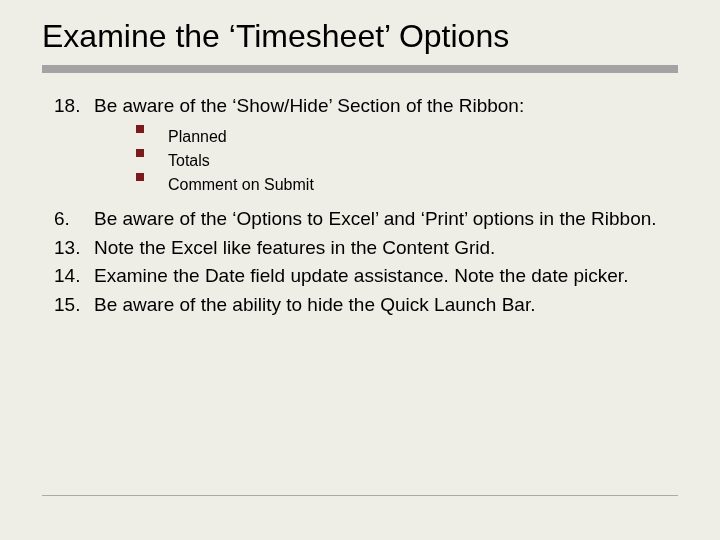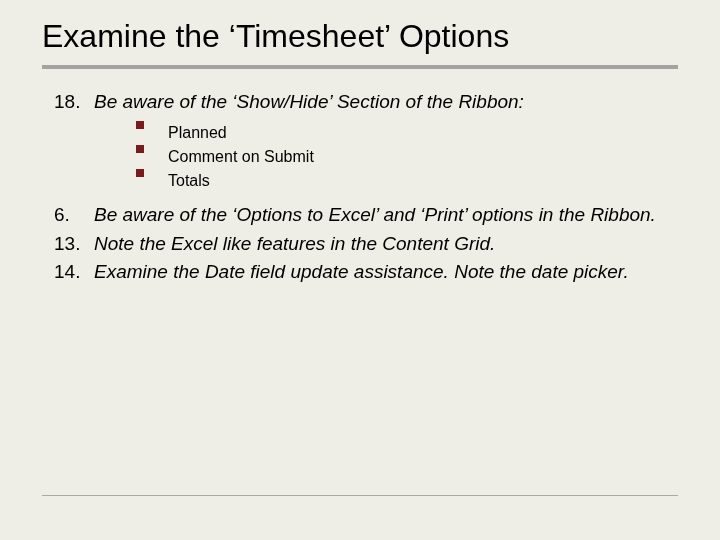--- a/index.html
+++ b/index.html
@@ -17,40 +17,39 @@
     width: 720px;
     height: 540px;
     position: relative;
   }
   .title {
     font-size: 32px;
     font-weight: 400;
     letter-spacing: 0px;
     margin: 0 0 6px 0;
     padding-bottom: 10px;
-    border-bottom: 4px solid #a3a3a3;
+    border-bottom: 8px solid #a3a3a3;
   }
   .main-list {
     margin: 20px 0 0 0;
     padding: 0 0 0 12px;
     list-style: none;
     font-size: 19px;
     line-height: 1.35;
   }
   .main-list > li {
     display: flex;
     margin-bottom: 3px;
   }
   .main-list .num {
     min-width: 40px;
     flex-shrink: 0;
   }
   .main-list .txt {
     flex: 1;
-    font-style: italic;
   }
   .sub-list {
     list-style: none;
     margin: 6px 0 10px 94px;
     padding: 0;
     font-size: 16px;
     line-height: 1.45;
   }
   .sub-list li {
     display: flex;
@@ -86,37 +85,41 @@
     </li>
   </ol>
 
   <ul class="sub-list">
     <li>
         <span class="sq"></span>
         <span>Planned</span>
       </li>
     <li>
         <span class="sq"></span>
-        <span>Comment on Submit</span>
+        <span>Totals</span>
       </li>
     <li>
         <span class="sq"></span>
-        <span>Totals</span>
+        <span>Comment on Submit</span>
       </li>
   </ul>
 
   <ol class="main-list" style="margin-top:0;">
     <li>
       <span class="num">6.</span>
       <span class="txt">Be aware of the ‘Options to Excel’ and ‘Print’ options in the Ribbon.</span>
     </li>
     <li>
       <span class="num">13.</span>
       <span class="txt">Note the Excel like features in the Content Grid.</span>
     </li>
     <li>
       <span class="num">14.</span>
       <span class="txt">Examine the Date field update assistance. Note the date picker.</span>
     </li>
+    <li>
+      <span class="num">15.</span>
+      <span class="txt">Be aware of the ability to hide the Quick Launch Bar.</span>
+    </li>
   </ol>
 
   <div class="footer-line"></div>
 </div>
 
 </body></html>

